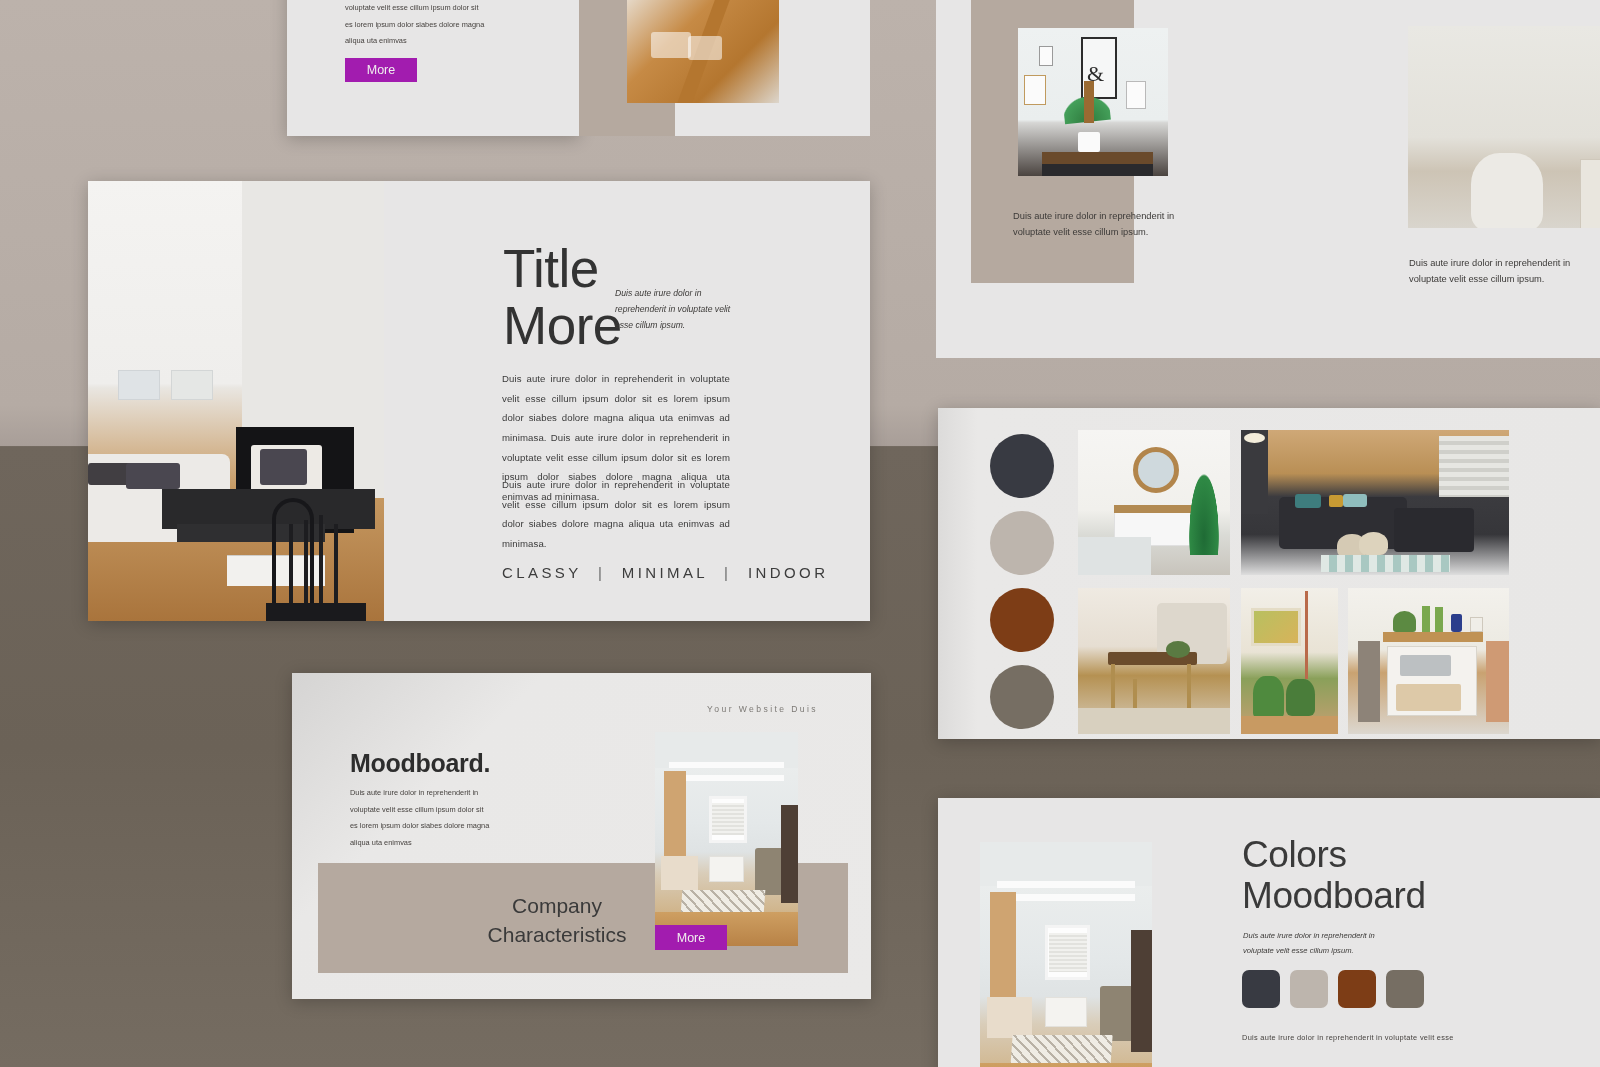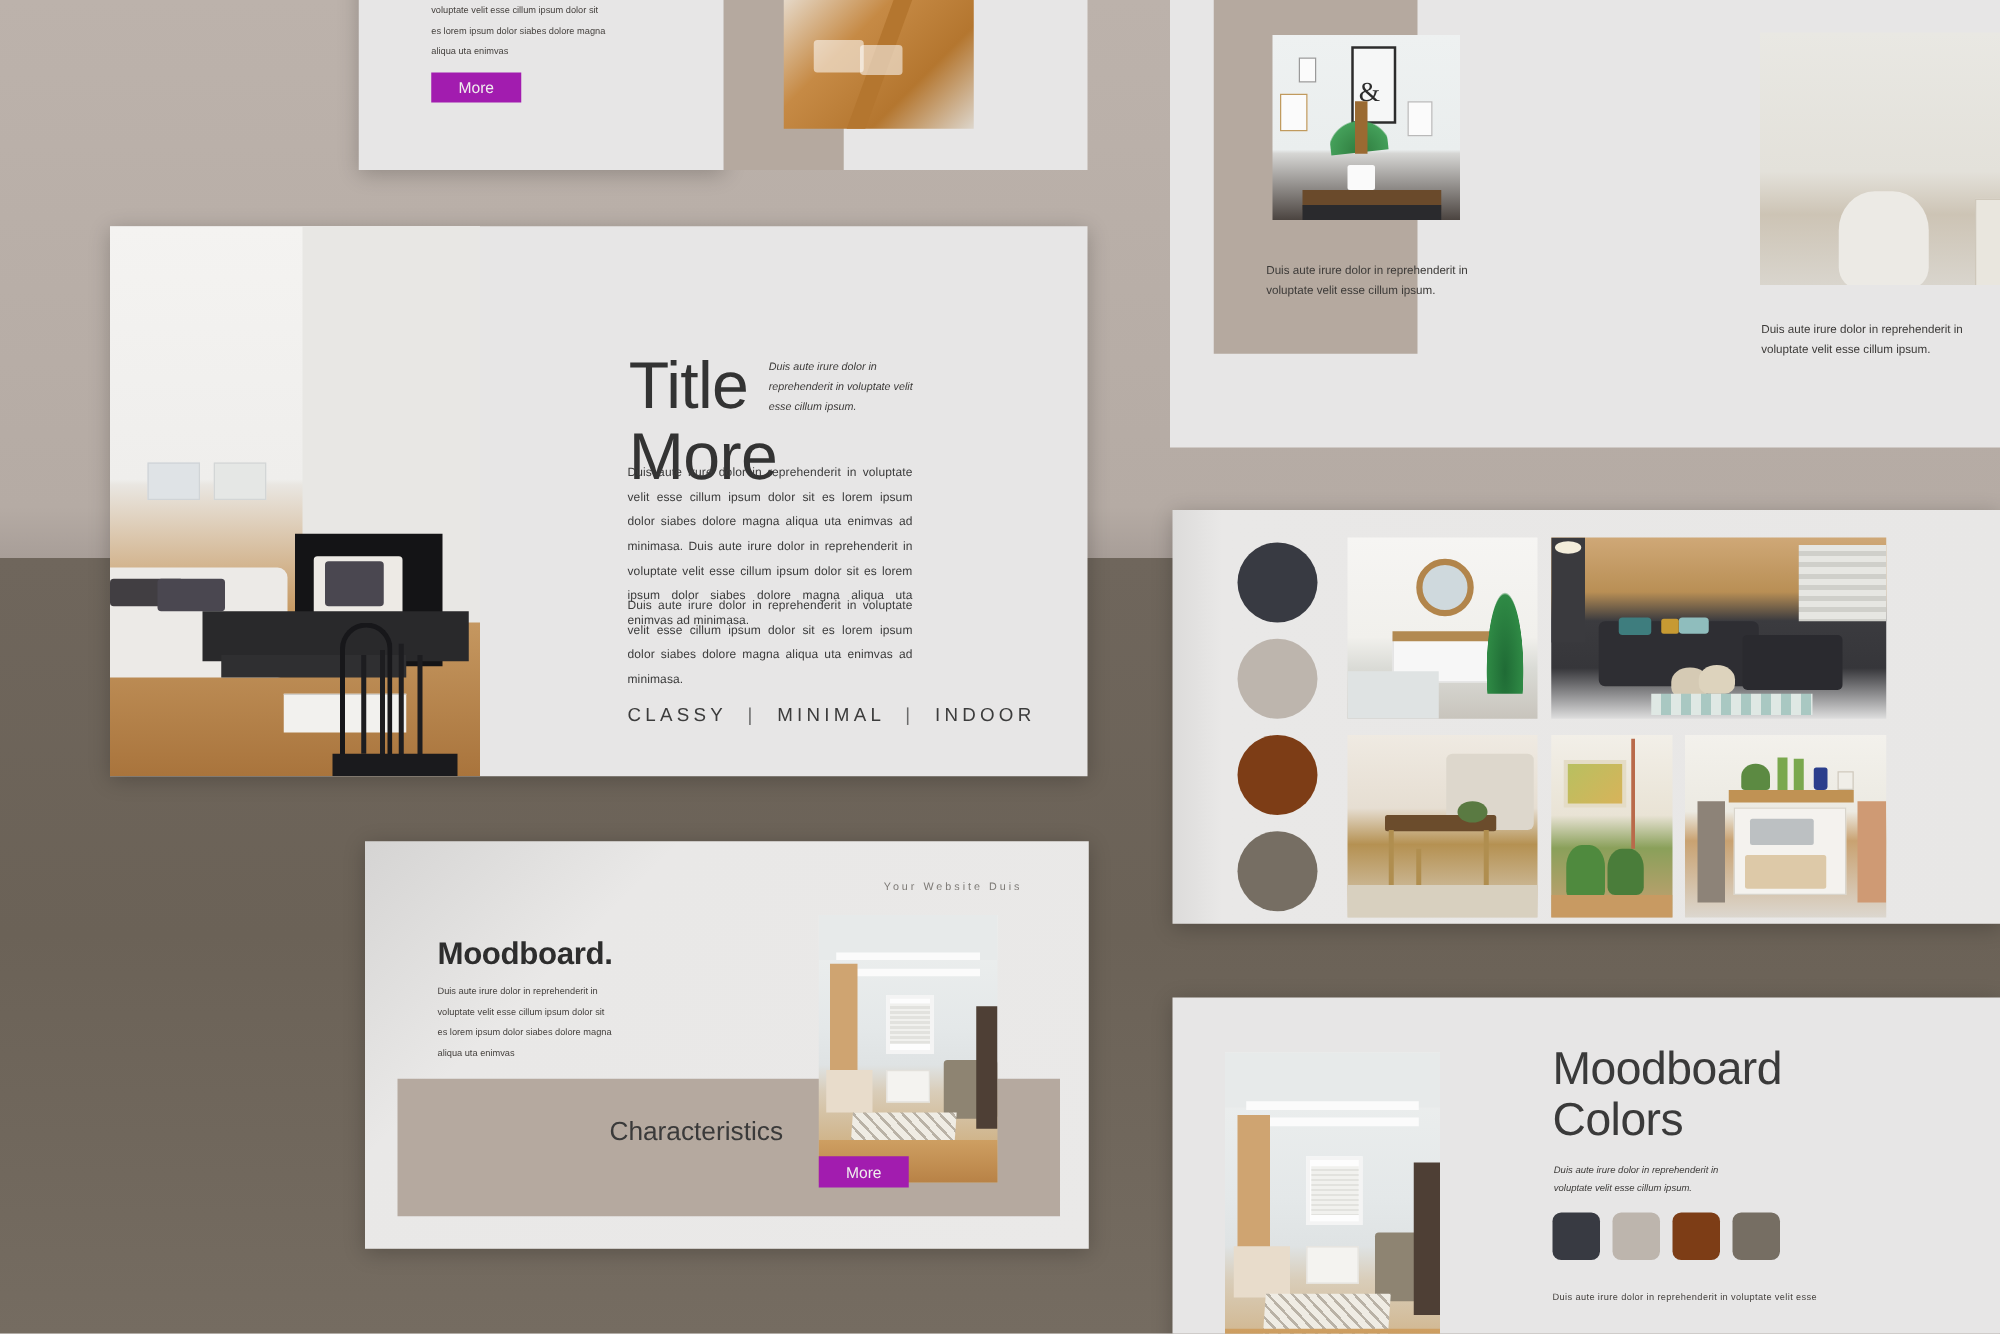--- a/index.html
+++ b/index.html
@@ -198,21 +198,21 @@
       <i style="left:30%; top:78%; width:50%; height:4%; background:#2f2f31;"></i>
       <i style="left:47%; top:85%; width:33%; height:7%; background:#f2f1ee; border-top:1px solid #cfcdc9;"></i>
       <i style="left:62%; top:72%; width:42px; height:28%; border:4px solid #17171a; border-bottom:none; border-radius:22px 22px 0 0; background:transparent;"></i>
       <i style="left:68%; top:78%; width:4px; height:18%; background:#1d1d20;"></i>
       <i style="left:73%; top:77%; width:4px; height:20%; background:#1d1d20;"></i>
       <i style="left:78%; top:76%; width:4px; height:21%; background:#1d1d20;"></i>
       <i style="left:83%; top:78%; width:4px; height:19%; background:#1d1d20;"></i>
       <i style="left:60%; top:96%; width:34%; height:4%; background:#1a1a1d;"></i>
     </div>
 
-    <div style="position:absolute; left:415px; top:60px;margin-top:40px;">
+    <div style="position:absolute; left:415px; top:60px;">
       <div class="big-title">Title</div>
       <div class="big-title">More</div>
     </div>
     <div class="italic-note" style="position:absolute; left:527px; top:105px; width:116px;">Duis aute irure dolor in reprehenderit in voluptate velit esse cillum ipsum.</div>
 
     <div class="body-text justified" style="position:absolute; left:414px; top:188px; width:228px;">Duis aute irure dolor in reprehenderit in voluptate velit esse cillum ipsum dolor sit es lorem ipsum dolor siabes dolore magna aliqua uta enimvas ad minimasa. Duis aute irure dolor in reprehenderit in voluptate velit esse cillum ipsum dolor sit es lorem ipsum dolor siabes dolore magna aliqua uta enimvas ad minimasa.</div>
     <div class="body-text justified" style="position:absolute; left:414px; top:294px; width:228px;">Duis aute irure dolor in reprehenderit in voluptate velit esse cillum ipsum dolor sit es lorem ipsum dolor siabes dolore magna aliqua uta enimvas ad minimasa.</div>
 
     <div class="tagline" style="position:absolute; left:414px; top:383px;">
       <span>CLASSY</span>
@@ -294,20 +294,21 @@
 
     <div style="position:absolute; left:58px; top:112px; width:185px;">
       <div class="tiny-text">Duis aute irure dolor in reprehenderit in</div>
       <div class="tiny-text">voluptate velit esse cillum ipsum dolor sit</div>
       <div class="tiny-text">es lorem ipsum dolor siabes dolore magna</div>
       <div class="tiny-text">aliqua uta enimvas</div>
     </div>
 
     <div style="position:absolute; left:26px; top:190px; width:530px; height:110px; background:#b5a99f;"></div>
     <div class="heading-lines" style="position:absolute; left:120px; top:218px; width:290px;">
+      <div>Company</div>
       <div>Characteristics</div>
     </div>
 
     <div class="photo ph-room" style="position:absolute; left:363px; top:59px; width:143px; height:214px;">
       <i style="left:0%; top:0%; width:100%; height:17%; background:#e7eaea;"></i>
       <i style="left:10%; top:14%; width:80%; height:3%; background:#fbfbfb;"></i>
       <i style="left:10%; top:20%; width:80%; height:3%; background:#fbfbfb;"></i>
       <i style="left:38%; top:30%; width:26%; height:22%; background:#fdfdfd; border:3px solid #f4f4f4;"></i>
       <i style="left:40%; top:33%; width:22%; height:15%; background:repeating-linear-gradient(180deg,#f1f1ee 0 2px,#e2e2de 2px 4px);"></i>
       <i style="left:6%; top:18%; width:16%; height:42%; background:#cfa471;"></i>
@@ -331,22 +332,22 @@
       <i style="left:6%; top:18%; width:15%; height:40%; background:#cfa471;"></i>
       <i style="left:4%; top:56%; width:26%; height:15%; background:#e8dccb;"></i>
       <i style="left:38%; top:56%; width:24%; height:11%; background:#f4f3f0; border:1px solid #e3e1dc;"></i>
       <i style="left:70%; top:52%; width:30%; height:20%; background:#8e8472; border-radius:3px;"></i>
       <i style="left:88%; top:32%; width:12%; height:44%; background:#4e3f35;"></i>
       <i style="left:18%; top:70%; width:58%; height:17%; background:repeating-linear-gradient(45deg,#efece4 0 5px,#b9b2a6 5px 7px); transform:skewX(-4deg);"></i>
       <i style="left:0%; top:80%; width:100%; height:20%; background:linear-gradient(180deg,#ce9f62,#b88246);"></i>
     </div>
 
     <div style="position:absolute; left:304px; top:36px;">
+      <div class="mid-title">Colors</div>
       <div class="mid-title">Moodboard</div>
-      <div class="mid-title">Colors</div>
     </div>
 
     <div class="italic-note" style="position:absolute; left:305px; top:130px; width:230px; font-size:7.6px; line-height:2;">
       <div>Duis aute irure dolor in reprehenderit in</div>
       <div>voluptate velit esse cillum ipsum.</div>
     </div>
 
     <div class="swatch-rounded" style="position:absolute; left:304px; top:172px; width:38px; height:38px; background:#383a42;"></div>
     <div class="swatch-rounded" style="position:absolute; left:352px; top:172px; width:38px; height:38px; background:#bdb5ad;"></div>
     <div class="swatch-rounded" style="position:absolute; left:400px; top:172px; width:38px; height:38px; background:#7d3d16;"></div>

